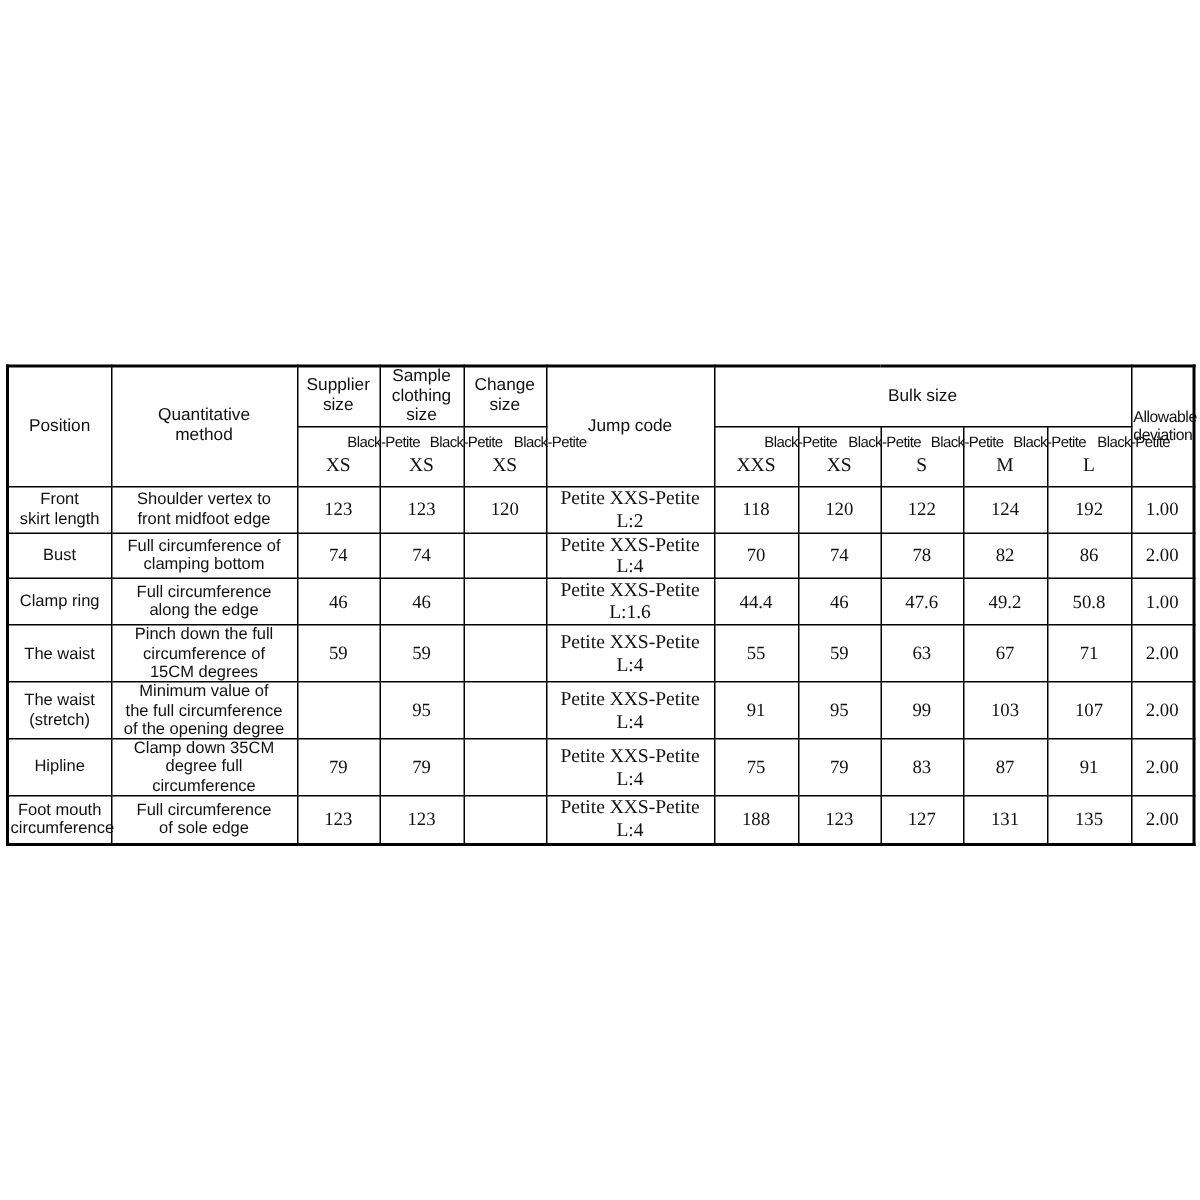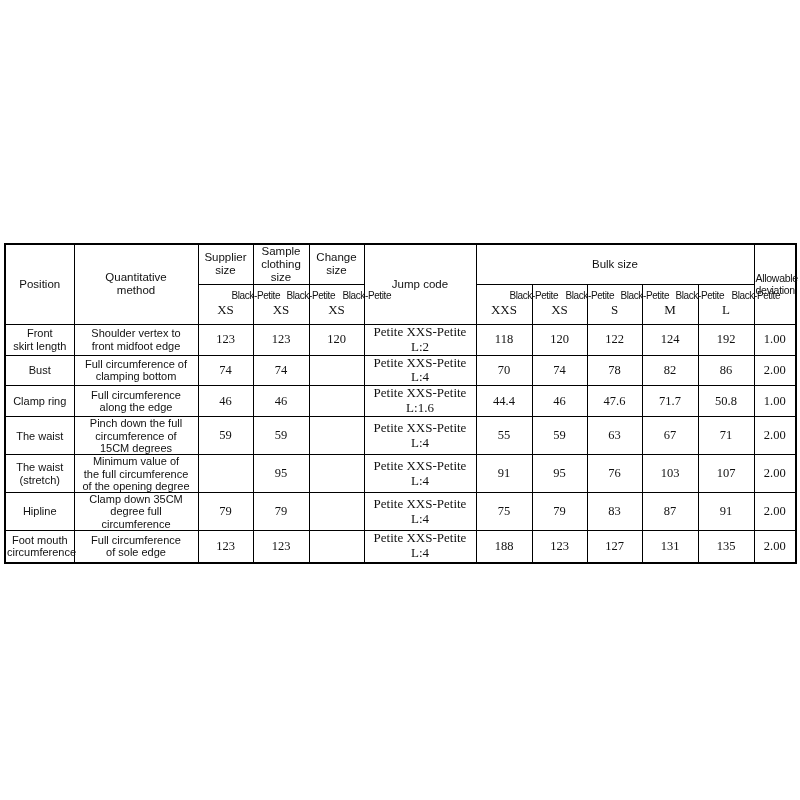--- a/index.html
+++ b/index.html
@@ -189,21 +189,21 @@
         <td class="lbl">Clamp ring</td>
         <td class="lbl">Full circumference
 along the edge</td>
         <td class="val">46</td>
         <td class="val">46</td>
         <td class="val"></td>
         <td class="jump">Petite XXS-Petite L:1.6</td>
         <td class="val">44.4</td>
         <td class="val">46</td>
         <td class="val">47.6</td>
-        <td class="val">71.7</td>
+        <td class="val">49.2</td>
         <td class="val">50.8</td>
         <td class="val">1.00</td>
       </tr>
       <tr style="height:35px">
         <td class="lbl">The waist</td>
         <td class="lbl">Pinch down the full
 circumference of
 15CM degrees</td>
         <td class="val">59</td>
         <td class="val">59</td>
@@ -221,21 +221,21 @@
 (stretch)</td>
         <td class="lbl">Minimum value of
 the full circumference
 of the opening degree</td>
         <td class="val"></td>
         <td class="val">95</td>
         <td class="val"></td>
         <td class="jump">Petite XXS-Petite L:4</td>
         <td class="val">91</td>
         <td class="val">95</td>
-        <td class="val">76</td>
+        <td class="val">99</td>
         <td class="val">103</td>
         <td class="val">107</td>
         <td class="val">2.00</td>
       </tr>
       <tr style="height:35px">
         <td class="lbl">Hipline</td>
         <td class="lbl">Clamp down 35CM
 degree full circumference</td>
         <td class="val">79</td>
         <td class="val">79</td>

